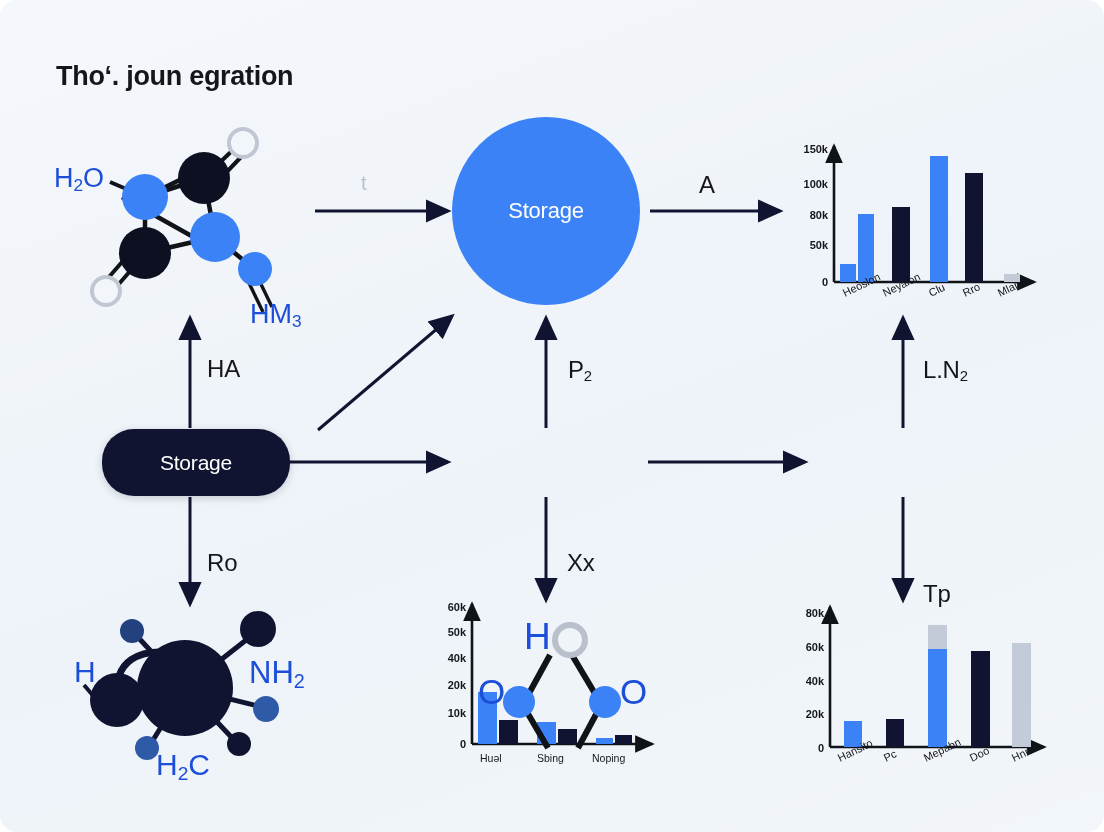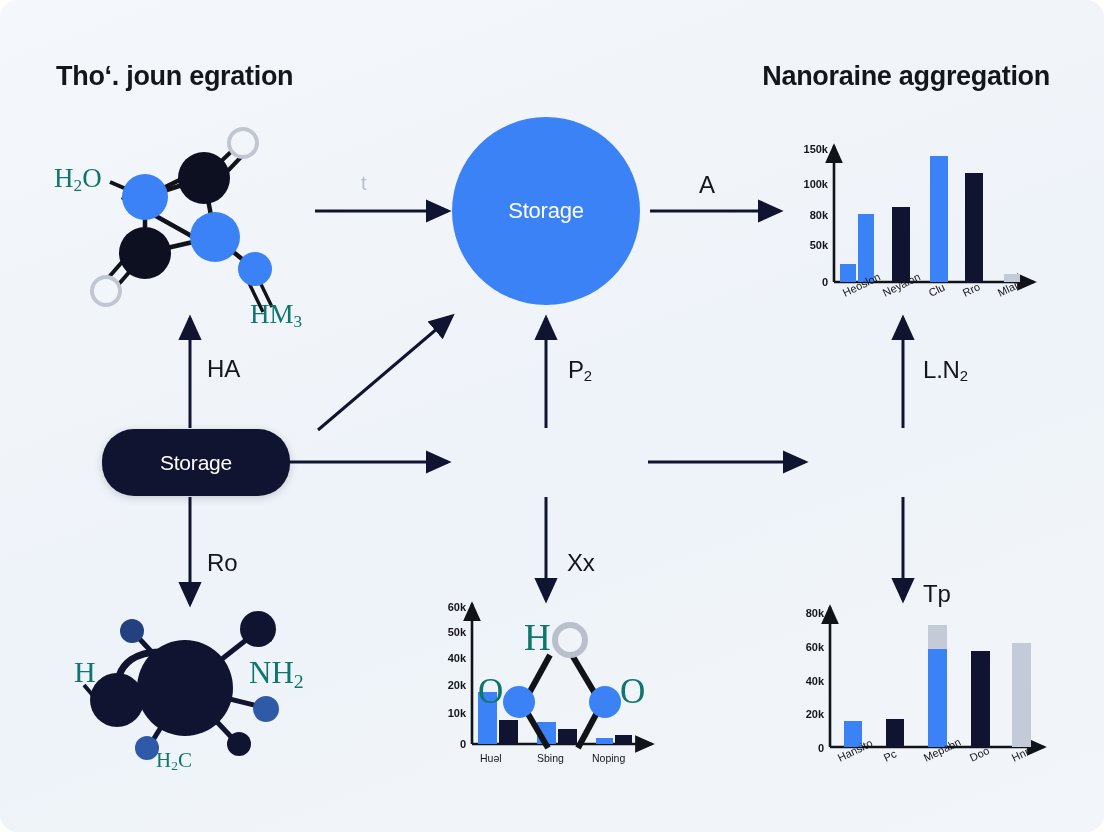--- a/index.html
+++ b/index.html
@@ -40,38 +40,37 @@
   }
 
   .edge-label{
     position:absolute;font-size:24px;color:#14161c;font-weight:400;
     white-space:nowrap;letter-spacing:-0.2px;
   }
   .edge-label.faint{color:#b9c0cc;font-size:20px;}
   .edge-label sub{font-size:.62em;vertical-align:-0.22em;}
 
   .mol-label{
-    position:absolute;font-size:27px;color:#0f766e;font-weight:400;
-    white-space:nowrap;font-family:Liberation Serif, serif;
+    position:absolute;font-size:27px;color:#1d4ed8;font-weight:400;
+    white-space:nowrap;font-family:Liberation Sans, sans-serif;
   }
   .mol-label sub{font-size:.64em;vertical-align:-0.25em;}
 
   .chart{position:absolute;}
   .chart svg{display:block;overflow:visible;}
   .tickLbl{font-family:"Liberation Sans",sans-serif;font-size:11px;fill:#14161c;font-weight:600;}
   .catLbl{font-family:"Liberation Sans",sans-serif;font-size:10.5px;fill:#14161c;font-weight:500;}
   .catLblH{font-family:"Liberation Sans",sans-serif;font-size:11px;fill:#14161c;font-weight:500;}
 </style>
 </head>
 <body>
 
 <div id="stage">
 
   <div class="title title-left">Thoʻ. joun egration</div>
-  <div class="title title-right">Nanoraine aggregation</div>
 
   <svg class="layer" width="1104" height="832">
     <defs>
       <marker id="ah" markerWidth="9" markerHeight="9" refX="7.4" refY="4.5" orient="auto">
         <path d="M0,0.6 L8.6,4.5 L0,8.4 Z" fill="#101430"></path>
       </marker>
     </defs>
 
     <line x1="315" y1="211" x2="448" y2="211" stroke="#101430" stroke-width="3" marker-end="url(#ah)"></line>
 
@@ -158,21 +157,21 @@
       <circle cx="132" cy="631" r="12" fill="#22417e"></circle>
       <circle cx="258" cy="629" r="18" fill="#101430"></circle>
       <circle cx="266" cy="709" r="13" fill="#2f5aa8"></circle>
       <circle cx="239" cy="744" r="12" fill="#101430"></circle>
       <circle cx="147" cy="748" r="12" fill="#2f5aa8"></circle>
       <circle cx="117" cy="700" r="27" fill="#101430"></circle>
     </g>
   </svg>
   <div class="mol-label" style="left:74px;top:655px;font-size:30px;">H</div>
   <div class="mol-label" style="left:249px;top:655px;font-size:31px;">NH<sub>2</sub></div>
-  <div class="mol-label" style="left:156px;top:748px;font-size:21px;">H<sub>2</sub>C</div>
+  <div class="mol-label" style="left:156px;top:748px;font-size:30px;">H<sub>2</sub>C</div>
 
   <div class="node-circle" style="left:452px;top:117px;width:188px;height:188px;">
     <span>Storage</span>
   </div>
 
   <div class="node-pill" style="left:102px;top:429px;width:188px;height:67px;">
     <span>Storage</span>
   </div>
 
   <div class="chart" style="left:782px;top:134px;">

